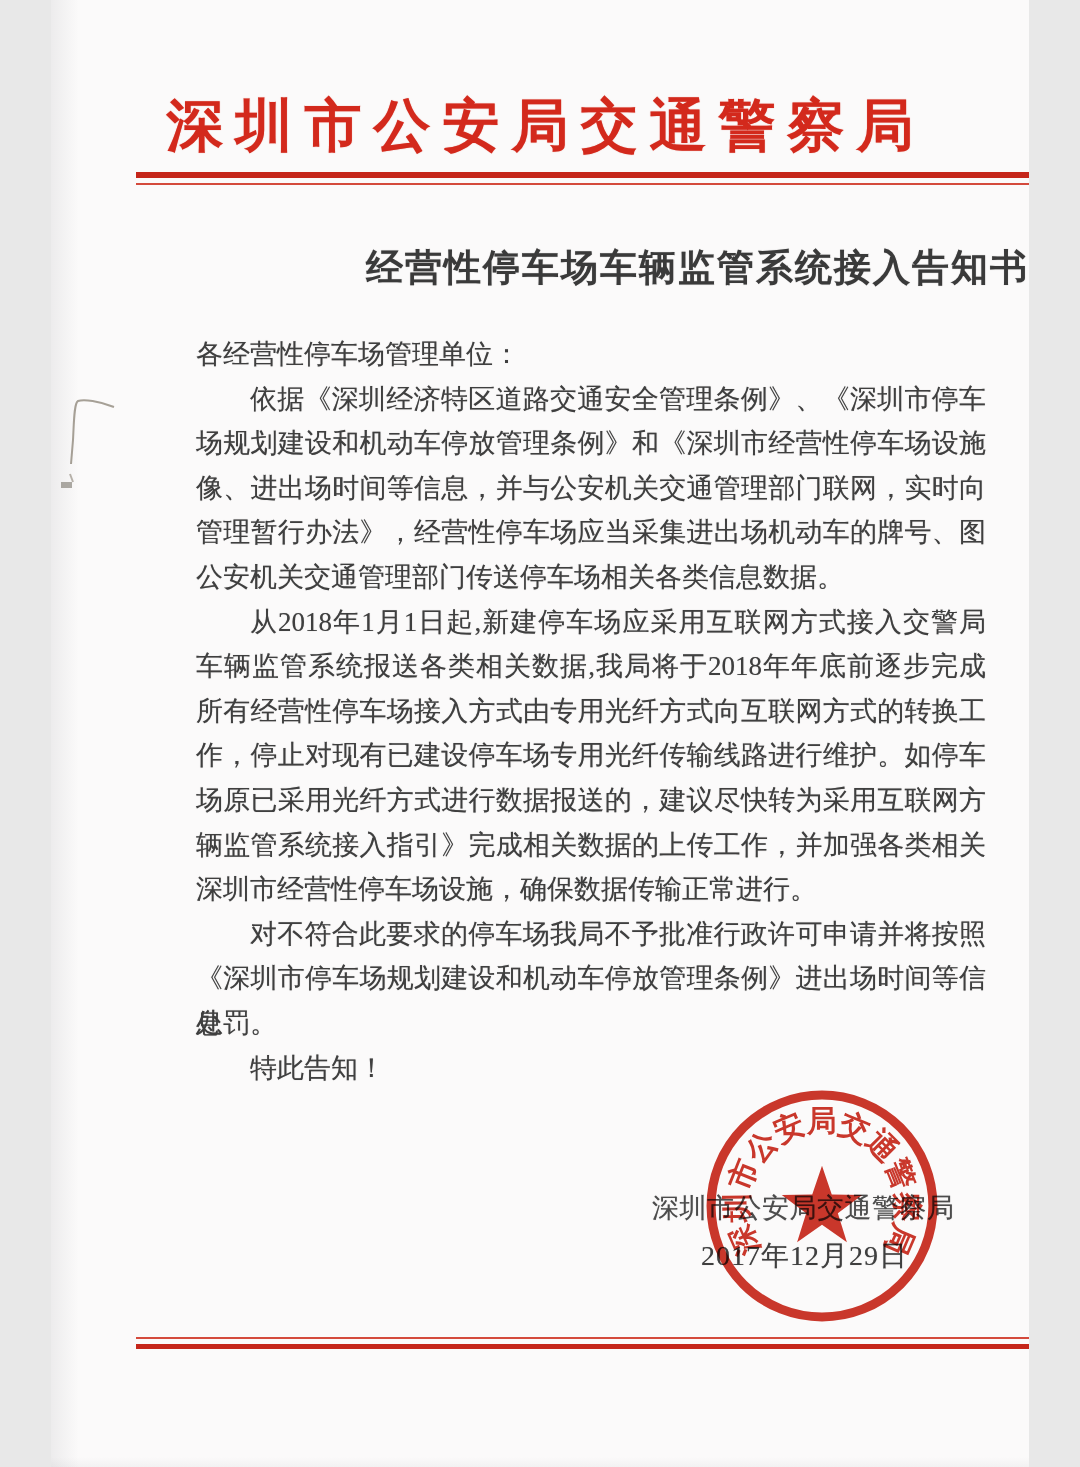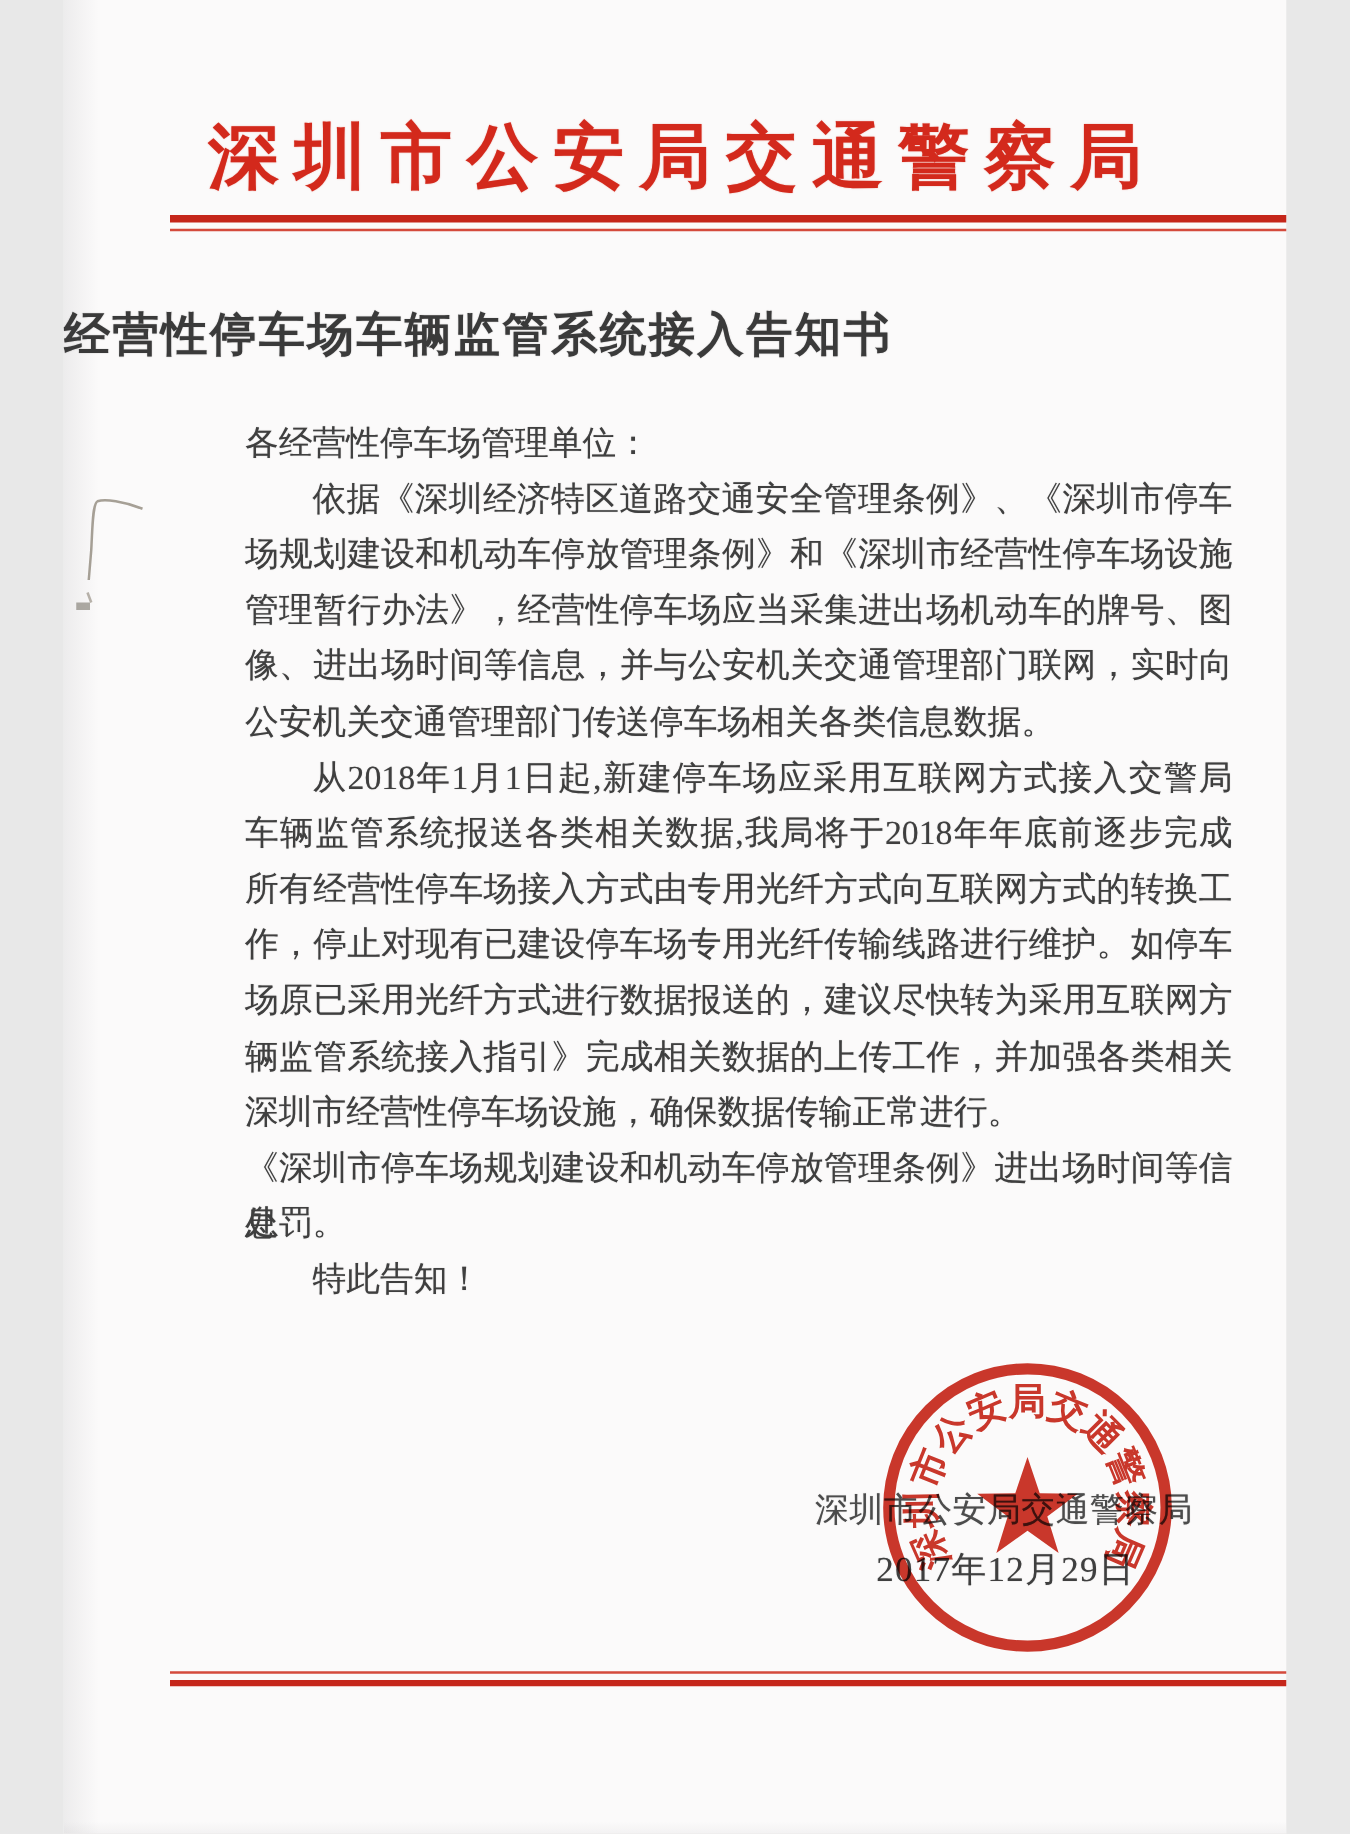--- a/index.html
+++ b/index.html
@@ -38,21 +38,21 @@
   .rule-top .thick{height:6px;background:#c5261a;}
   .rule-top .gap{height:5px;}
   .rule-top .thin{height:2px;background:#d44a3c;}
   .rule-bottom{top:1337px;}
   .rule-bottom .thin{height:2px;background:#d44a3c;}
   .rule-bottom .gap{height:5px;}
   .rule-bottom .thick{height:5px;background:#c5261a;}
   
   .doc-title{
     position:absolute;top:243px;left:0;width:100%;
-    text-align:left;
+    text-align:right;
     font-family:"Liberation Sans","DejaVu Sans",sans-serif;
     font-size:37px;font-weight:bold;
     color:#3a3a3a;letter-spacing:2px;
     text-shadow:0 0 1px rgba(50,50,50,0.4);
     white-space:nowrap;
   }
   
   .body-text{
     position:absolute;top:332px;left:145px;width:790px;
     font-size:27px;color:#3f3f3f;
@@ -108,30 +108,31 @@
     <div class="gap"></div>
     <div class="thin"></div>
   </div>
 
   <div class="doc-title">经营性停车场车辆监管系统接入告知书</div>
 
   <div class="body-text">
     <div class="ln end">各经营性停车场管理单位：</div>
     <div class="ln ind">依据《深圳经济特区道路交通安全管理条例》、《深圳市停车</div>
     <div class="ln">场规划建设和机动车停放管理条例》和《深圳市经营性停车场设施</div>
+    <div class="ln">像、进出场时间等信息，并与公安机关交通管理部门联网，实时向</div>
     <div class="ln">管理暂行办法》，经营性停车场应当采集进出场机动车的牌号、图</div>
-    <div class="ln">像、进出场时间等信息，并与公安机关交通管理部门联网，实时向</div>
     <div class="ln end">公安机关交通管理部门传送停车场相关各类信息数据。</div>
     <div class="ln ind">从2018年1月1日起,新建停车场应采用互联网方式接入交警局</div>
     <div class="ln">车辆监管系统报送各类相关数据,我局将于2018年年底前逐步完成</div>
     <div class="ln">所有经营性停车场接入方式由专用光纤方式向互联网方式的转换工</div>
     <div class="ln">作，停止对现有已建设停车场专用光纤传输线路进行维护。如停车</div>
     <div class="ln">场原已采用光纤方式进行数据报送的，建议尽快转为采用互联网方</div>
     <div class="ln">辆监管系统接入指引》完成相关数据的上传工作，并加强各类相关</div>
     <div class="ln end">深圳市经营性停车场设施，确保数据传输正常进行。</div>
+    <div class="ln ind">对不符合此要求的停车场我局不予批准行政许可申请并将按照</div>
     <div class="ln">《深圳市停车场规划建设和机动车停放管理条例》进出场时间等信息</div>
     <div class="ln end">处罚。</div>
     <div class="ln ind end">特此告知！</div>
   </div>
 
   <div class="sig-name">深圳市公安局交通警察局</div>
   <div class="sig-date">2017年12月29日</div>
 
   <div class="seal">
     <svg viewBox="0 0 240 240" xmlns="http://www.w3.org/2000/svg">

